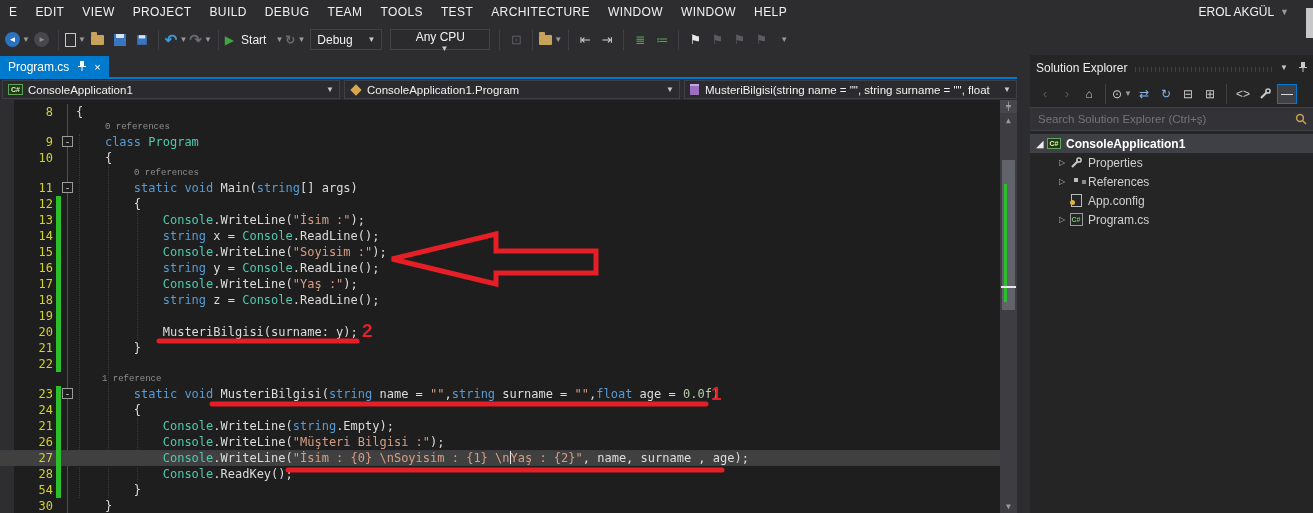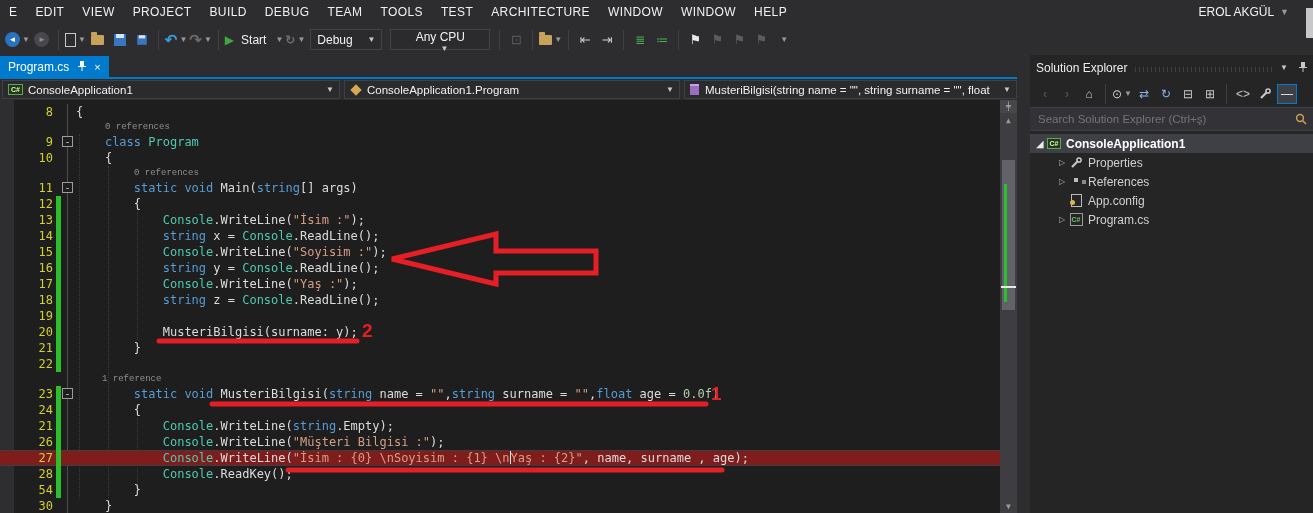--- a/index.html
+++ b/index.html
@@ -50,21 +50,21 @@
   .classic{display:inline-block;width:8px;height:8px;background:#d8a850;transform:rotate(45deg);margin:0 7px 0 2px;}
   .methodic{display:inline-block;width:9px;height:9px;background:#9a6fc0;border-top:2px solid #c3a4e0;margin-right:6px;}
   
   .editor{position:absolute;left:0;top:100px;width:1017px;height:413px;background:#1e1e1e;
           font-family:"DejaVu Sans Mono","Liberation Mono",monospace;font-size:12px;}
   .glyph-strip{position:absolute;left:0;top:0;width:14px;height:413px;background:#2e2e31;}
   #code-rows{position:absolute;left:0;top:4px;width:1000px;}
   .vline{position:absolute;left:67px;top:0;bottom:0;width:1px;background:#4e4e52;}
   .iguide{position:absolute;width:0;border-left:1px dotted #3a3a3a;}
   .row{position:relative;height:16px;line-height:16px;white-space:pre;}
-  .row.cur{background:#7f1d1d;box-shadow:inset 0 1px 0 #3e3e42,inset 0 -1px 0 #3e3e42;}
+  .row.cur{background:#404040;box-shadow:inset 0 1px 0 #3e3e42,inset 0 -1px 0 #3e3e42;}
   .num{position:absolute;left:0;width:53px;text-align:right;color:#d2d22a;}
   .bar{position:absolute;left:56px;top:0;width:5px;height:16px;background:#2bbf2b;}
   .fold{position:absolute;left:62px;top:2px;width:11px;height:11px;border:1px solid #9b9b9b;background:#1e1e1e;
         line-height:9px;text-align:center;font-size:10px;color:#c8c8c8;box-sizing:border-box;z-index:2;}
   .codetext{display:block;padding-left:76px;}
   .lens{height:14px;line-height:14px;font-family:Liberation Mono, monospace;font-size:9px;color:#8f8f8f;}
   .c-k{color:#569cd6}.c-t{color:#4ec9b0}.c-s{color:#d69d85}.c-n{color:#b5cea8}.c-p{color:#dcdcdc}
   .c-caret{display:inline-block;width:1px;height:13px;background:#ececec;vertical-align:-2px;}
   
   .vscroll{position:absolute;left:1000px;top:0;width:17px;height:413px;background:#3e3e42;}

